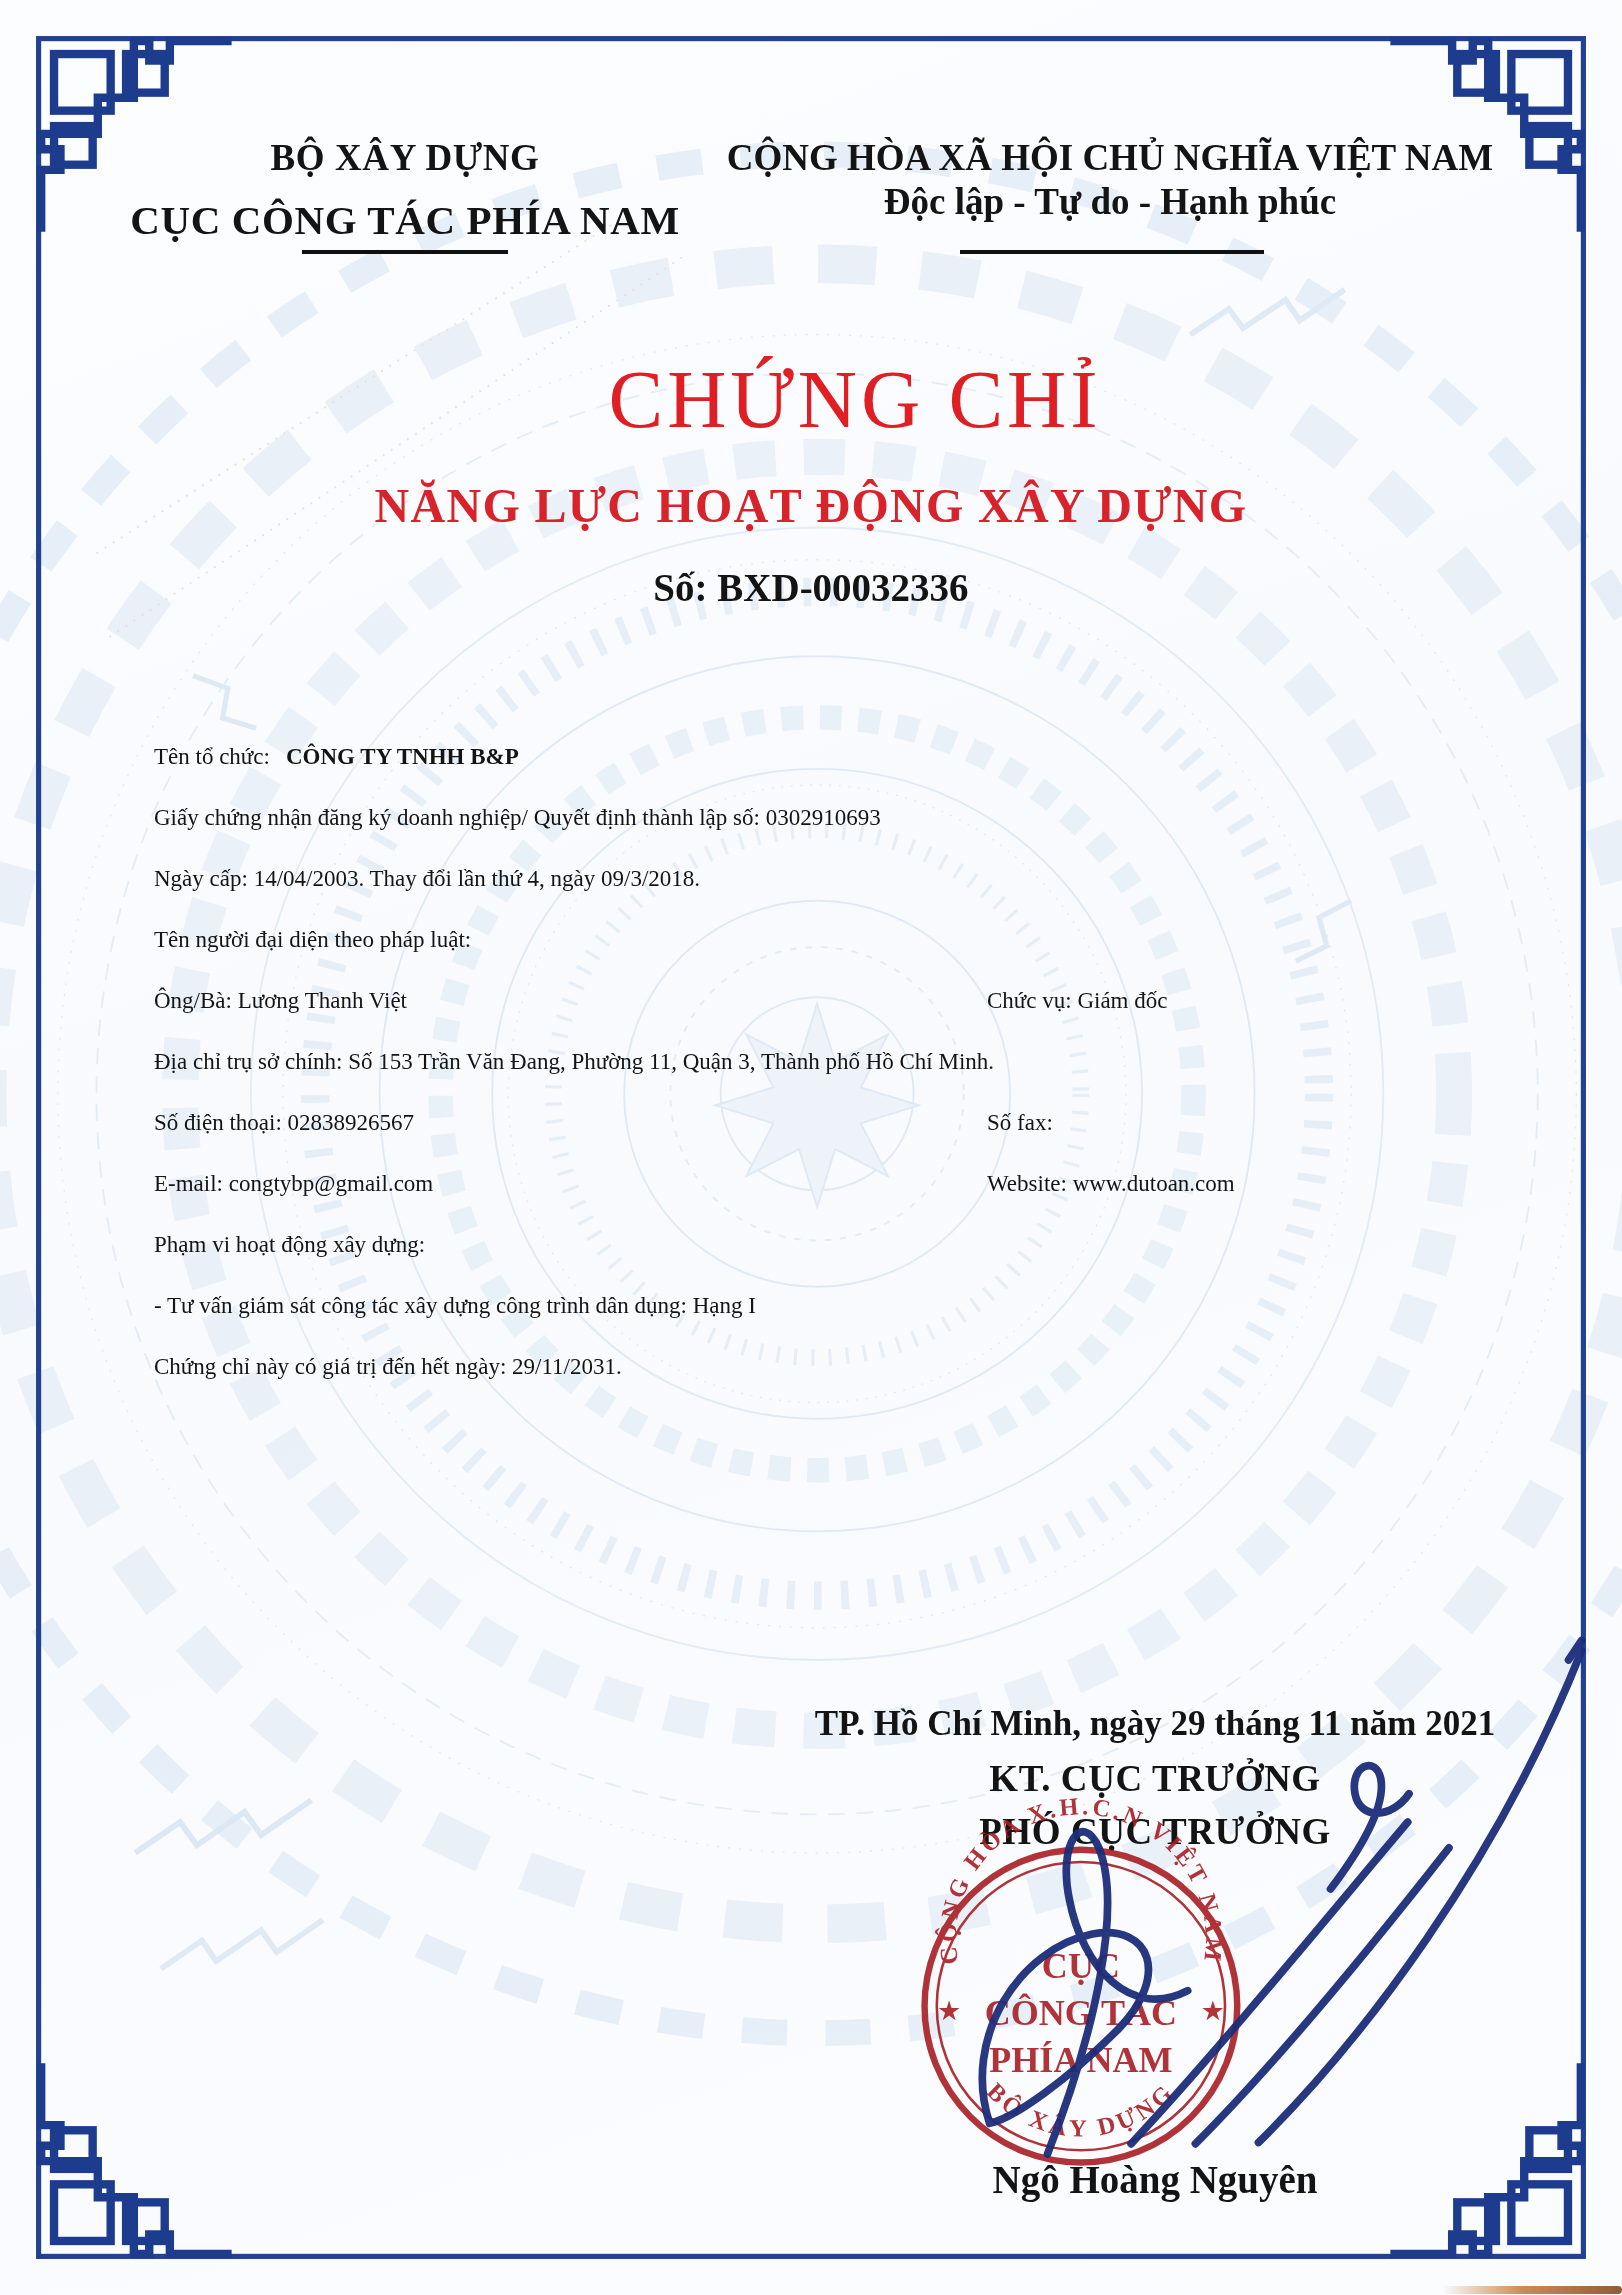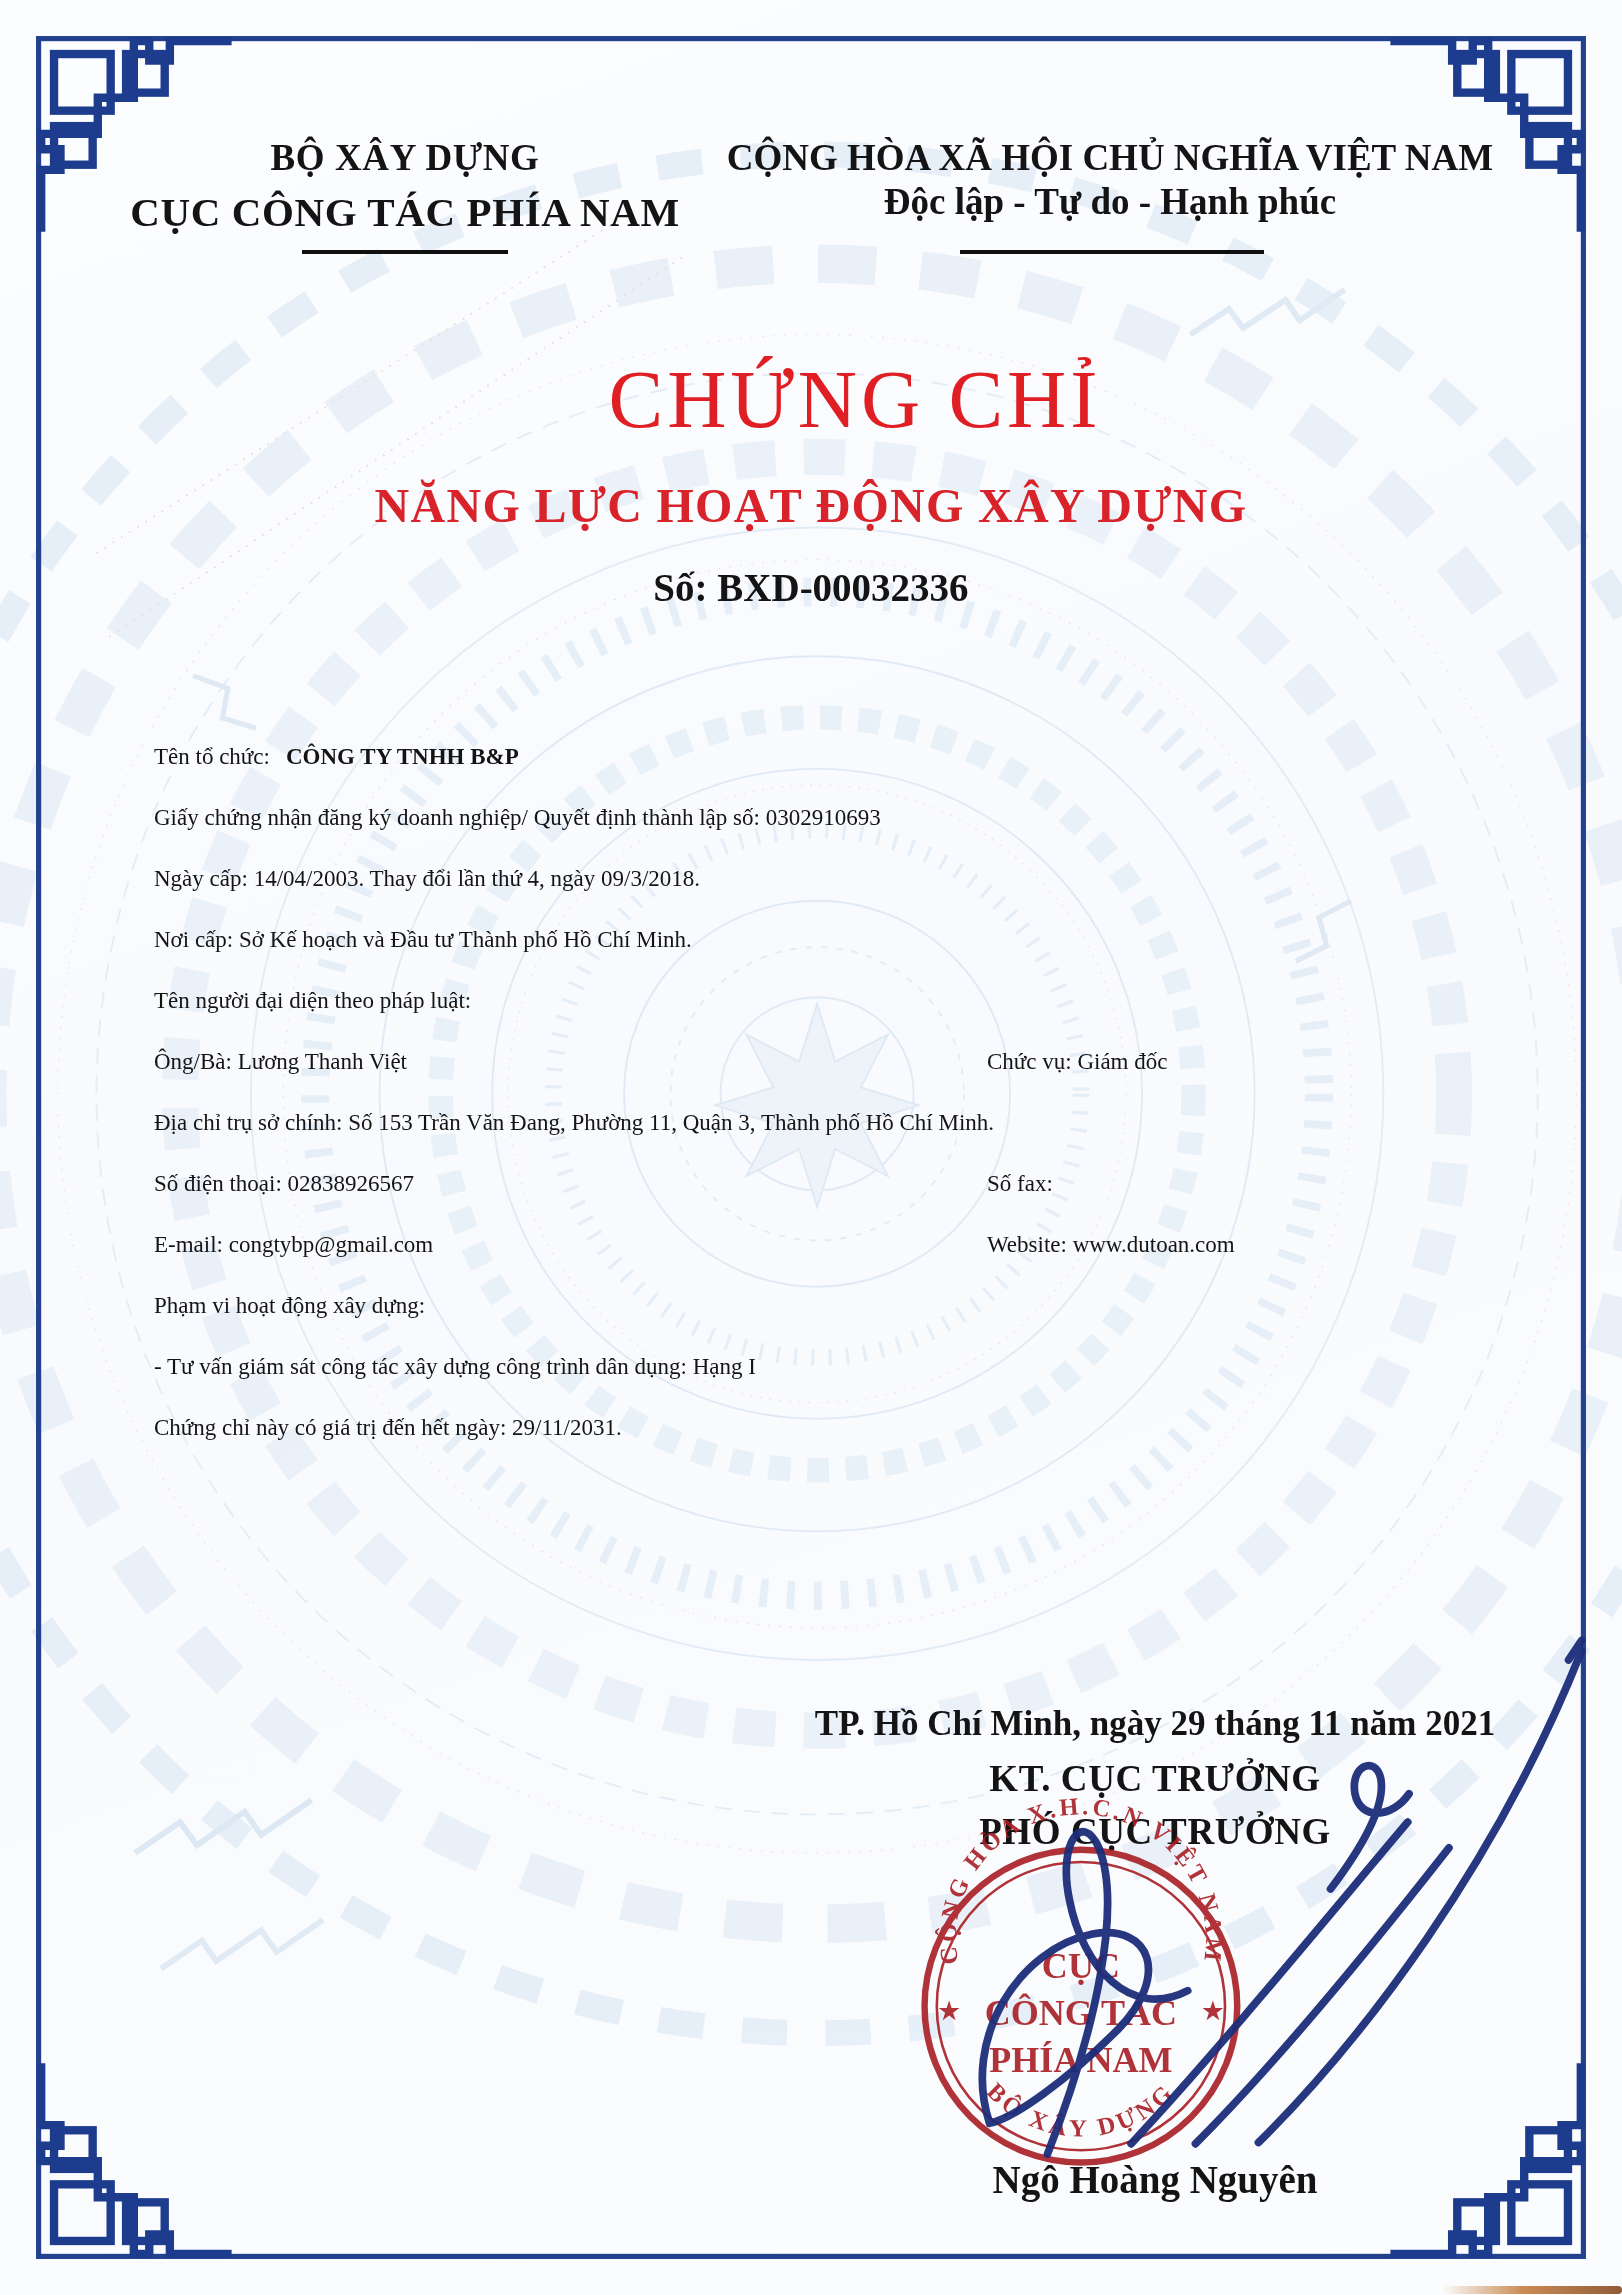--- a/index.html
+++ b/index.html
@@ -16,21 +16,21 @@
     background:linear-gradient(160deg,#fcfdff 0%,#f8fafd 45%,#fbfcfe 100%);
   }
   .layer{position:absolute;left:0;top:0;width:1622px;height:2295px;}
   .abs{position:absolute;white-space:nowrap;}
   .ctr{text-align:center;}
 
   
   .hdr-left{left:122px;top:136px;width:566px;}
   .hdr-right{left:711px;top:136px;width:798px;}
   .hl1{font-size:37px;font-weight:bold;letter-spacing:0.6px;}
-  .hl2{font-size:41px;font-weight:bold;margin-top:9px;letter-spacing:0.6px;}
+  .hl2{font-size:41px;font-weight:bold;margin-top:17px;letter-spacing:0.6px;}
   .hr1{font-size:37px;font-weight:bold;}
   .hr2{font-size:37px;font-weight:bold;margin-top:1px;}
   .rule{position:absolute;height:3.9px;background:#101010;}
 
   
   .title-main{left:0;top:353px;width:1622px;font-size:82px;font-weight:normal;letter-spacing:3.9px;margin-left:44px;}
   .title-sub{left:0;top:478px;width:1622px;font-size:48px;font-weight:bold;letter-spacing:1.3px;}
   .title-num{left:0;top:565px;width:1622px;font-size:39px;font-weight:bold;}
   .title-note{left:0;top:628px;width:1622px;font-size:31px;font-style:italic;}
 
@@ -134,21 +134,20 @@
   <div class="abs ctr title-sub" style="color:#d8232a;">NĂNG LỰC HOẠT ĐỘNG XÂY DỰNG</div>
   <div class="abs ctr title-num">Số: BXD-00032336</div>
 
   <div class="abs body-block">
     <div class="brow">
       <span>Tên tổ chức:</span>
       <span class="b" style="margin-left:10.3px;">CÔNG TY TNHH B&amp;P</span>
     </div>
     <div class="brow">Giấy chứng nhận đăng ký doanh nghiệp/ Quyết định thành lập số: 0302910693</div>
     <div class="brow">Ngày cấp: 14/04/2003. Thay đổi lần thứ 4, ngày 09/3/2018.</div>
-    <div class="brow">Nơi cấp: Sở Kế hoạch và Đầu tư Thành phố Hồ Chí Minh.</div>
     <div class="brow">Tên người đại diện theo pháp luật:</div>
     <div class="brow">
       <span>Ông/Bà: Lương Thanh Việt</span>
       <span class="col2">Chức vụ: Giám đốc</span>
     </div>
     <div class="brow">Địa chỉ trụ sở chính: Số 153 Trần Văn Đang, Phường 11, Quận 3, Thành phố Hồ Chí Minh.</div>
     <div class="brow">
       <span>Số điện thoại: 02838926567</span>
       <span class="col2">Số fax:</span>
     </div>

